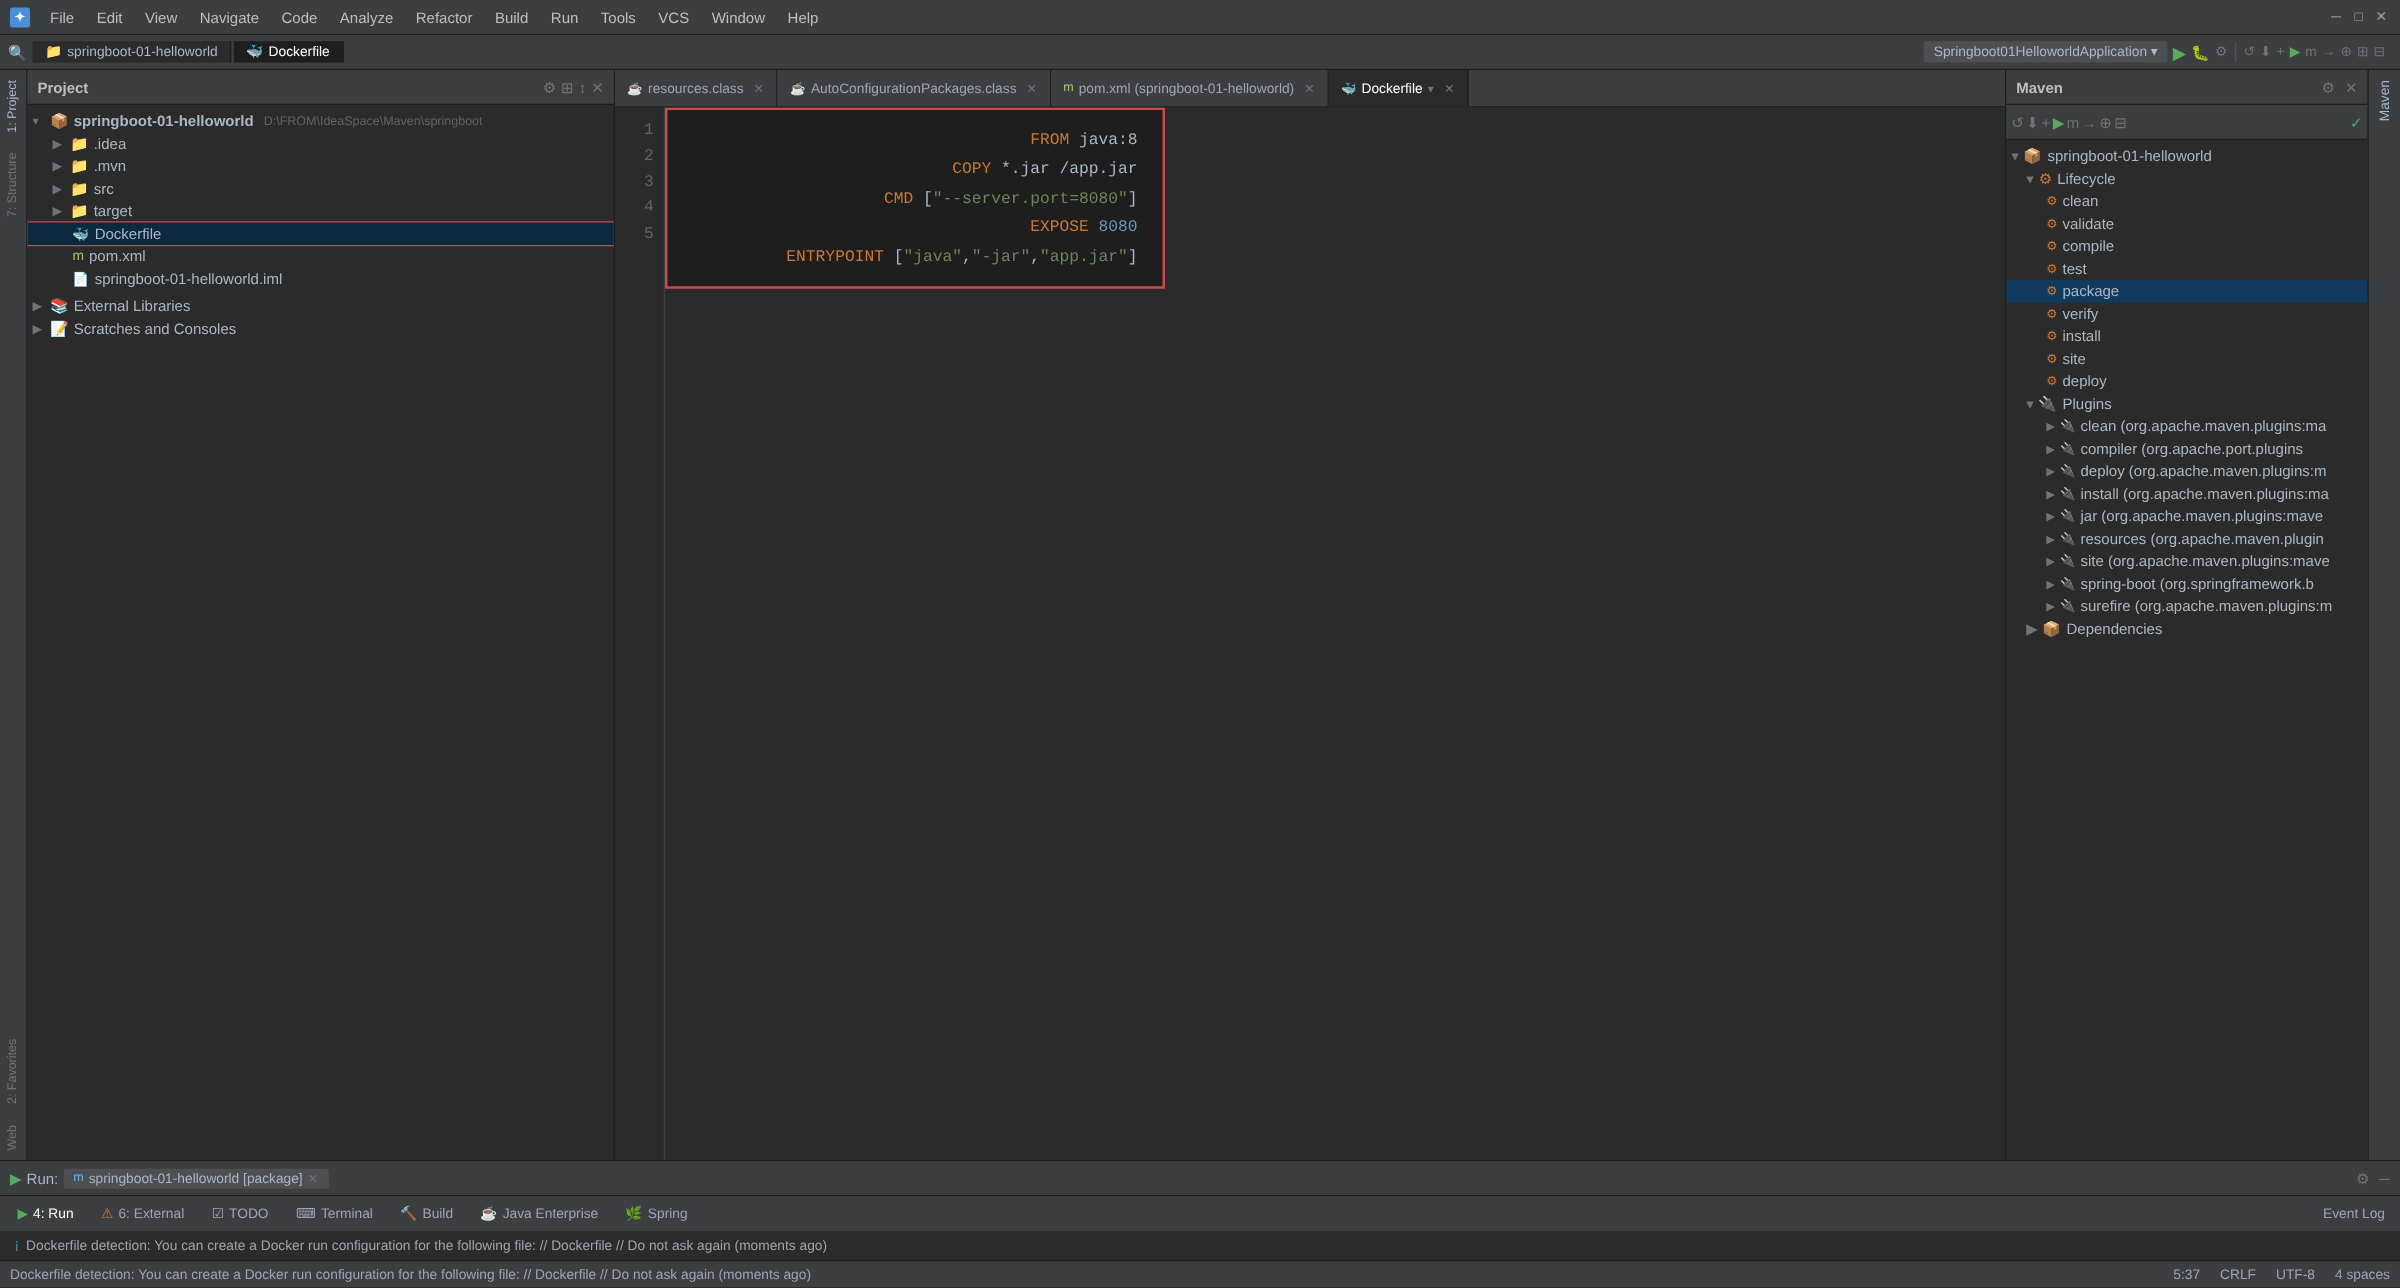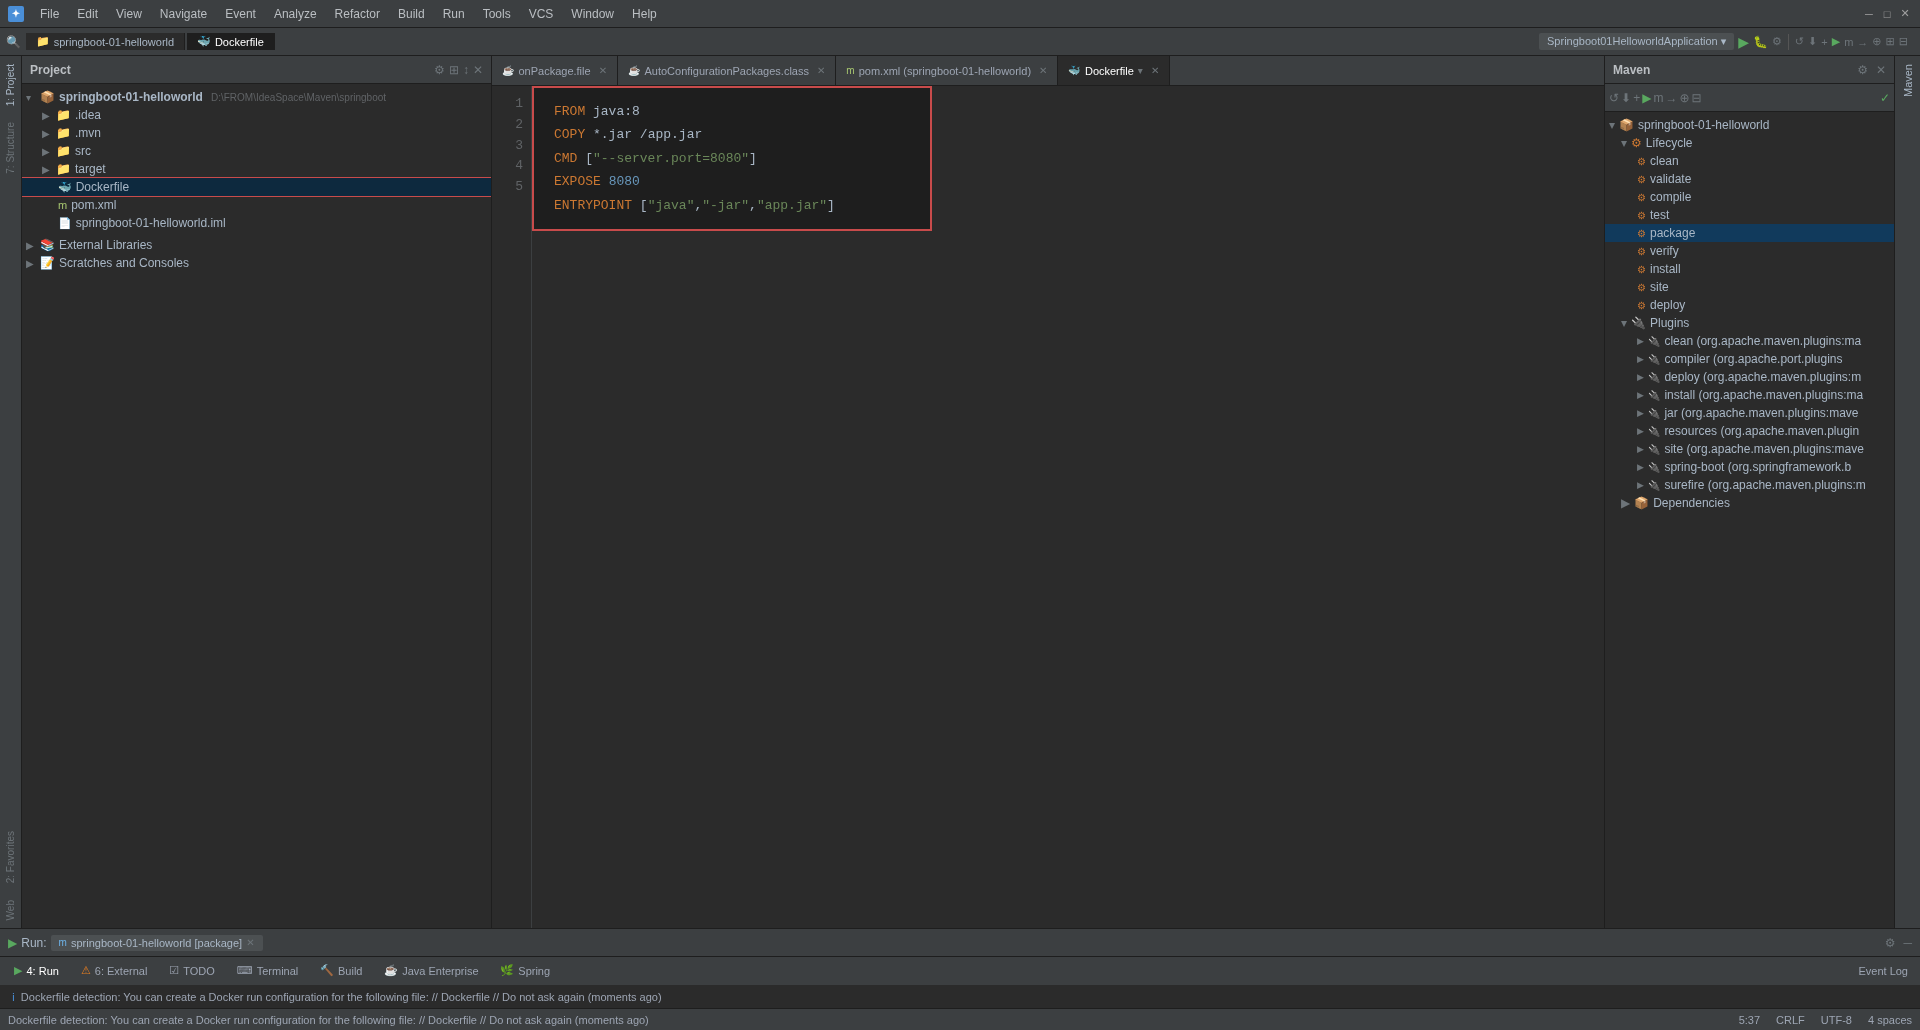--- a/index.html
+++ b/index.html
@@ -216,21 +216,21 @@
       color: #606366;
       font-family: 'Courier New', monospace;
       font-size: 13px;
       padding: 8px 0;
       text-align: right;
       padding-right: 8px;
       flex-shrink: 0;
       line-height: 1.6;
       border-right: 1px solid #3c3f41;
     }
-    .code-line { white-space: pre; }
+    .code-line { white-space: pre; text-align: right; }
     .kw { color: #cc7832; }
     .str { color: #6a8759; }
     .num { color: #6897bb; }
 
     
     .dockerfile-preview {
       position: absolute;
       top: 0;
       left: 40px;
       background: #1e1e1e;
@@ -416,21 +416,21 @@
   </style>
 </head>
 <body>
 
 <div class="menu-bar">
   <div class="app-icon">✦</div>
   <div class="menu-item">File</div>
   <div class="menu-item">Edit</div>
   <div class="menu-item">View</div>
   <div class="menu-item">Navigate</div>
-  <div class="menu-item">Event</div>
+  <div class="menu-item">Code</div>
   <div class="menu-item">Analyze</div>
   <div class="menu-item">Refactor</div>
   <div class="menu-item">Build</div>
   <div class="menu-item">Run</div>
   <div class="menu-item">Tools</div>
   <div class="menu-item">VCS</div>
   <div class="menu-item">Window</div>
   <div class="menu-item">Help</div>
   <div class="window-controls">
     <div class="win-btn">─</div>
@@ -548,21 +548,21 @@
         <span>Scratches and Consoles</span>
       </div>
     </div>
   </div>
 
   <div class="editor-area">
 
     <div class="editor-tabs">
       <div class="editor-tab">
         <span style="color:#6d8fa8;font-size:10px">☕</span>
-        <span>onPackage.file</span>
+        <span>resources.class</span>
         <span class="tab-close">✕</span>
       </div>
       <div class="editor-tab">
         <span style="color:#6d8fa8;font-size:10px">☕</span>
         <span>AutoConfigurationPackages.class</span>
         <span class="tab-close">✕</span>
       </div>
       <div class="editor-tab">
         <span style="color:#a8c870;font-size:10px">m</span>
         <span>pom.xml (springboot-01-helloworld)</span>

